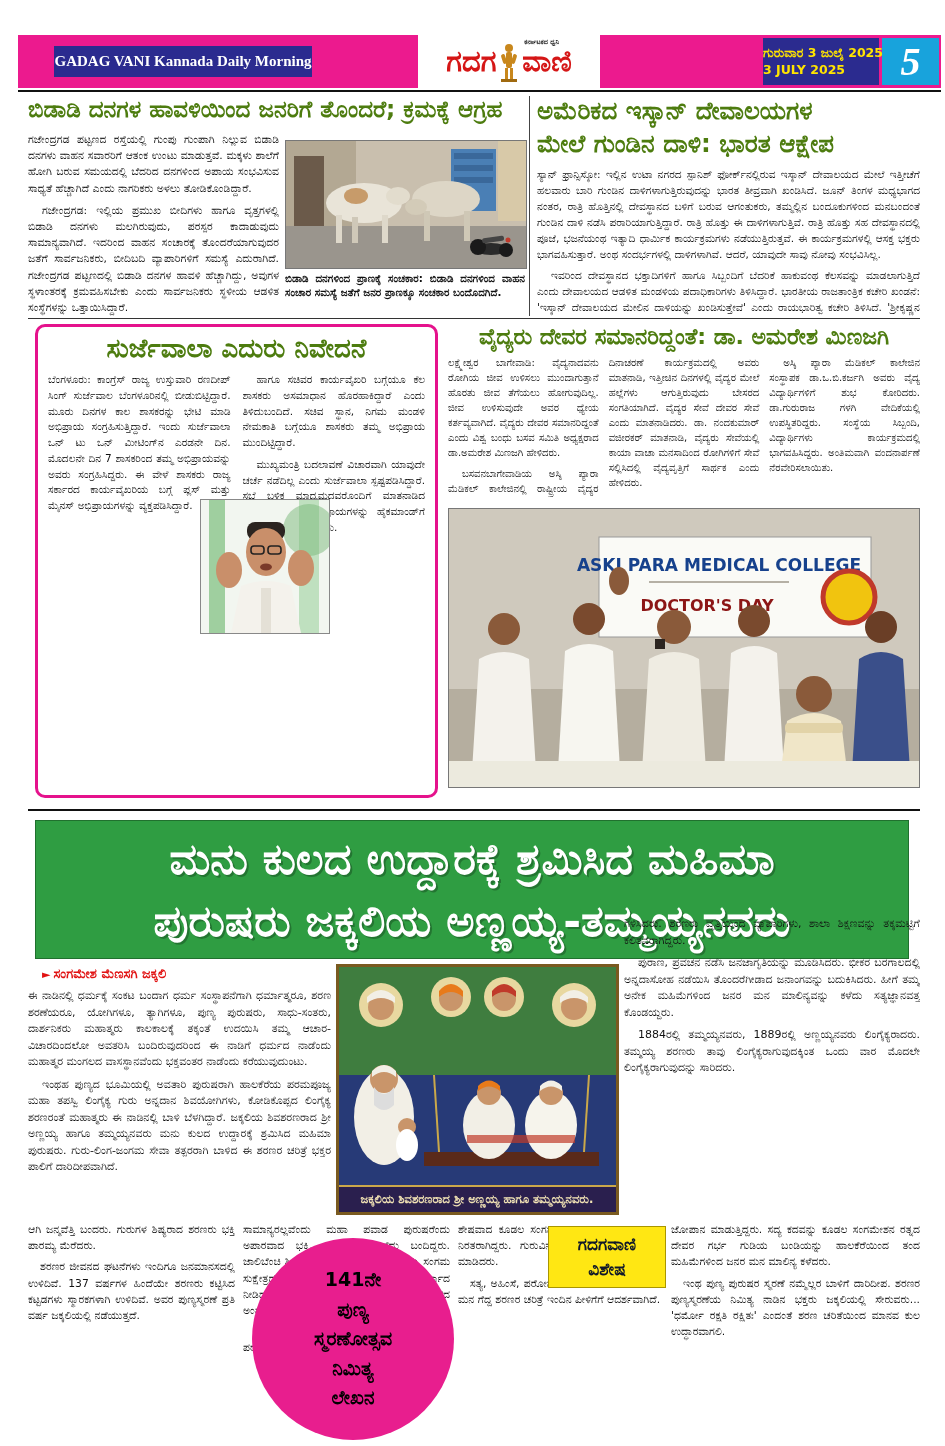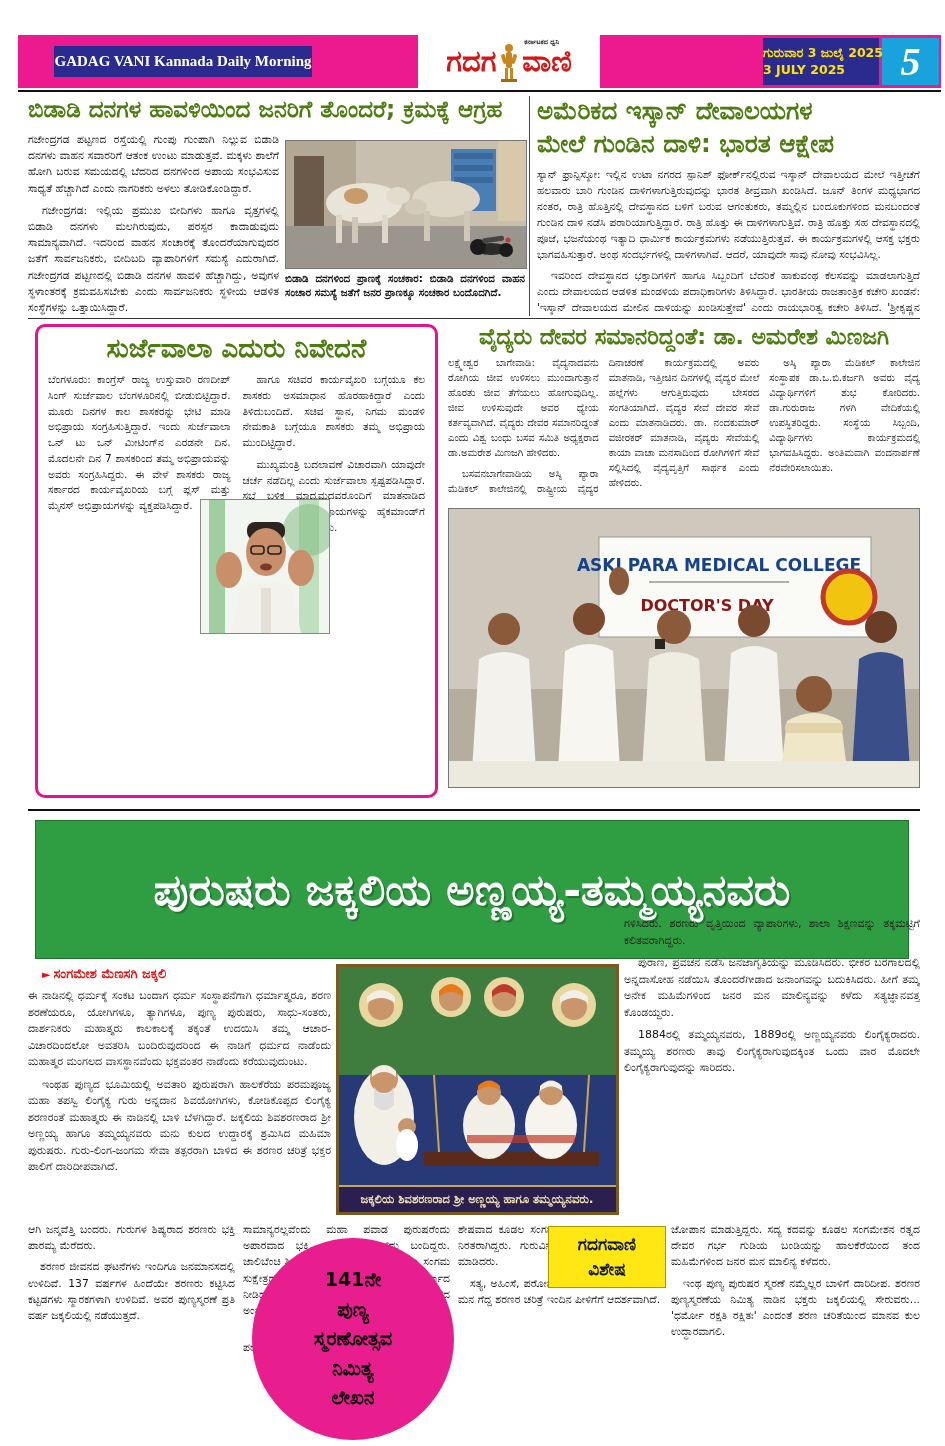--- a/index.html
+++ b/index.html
@@ -232,20 +232,21 @@
         <path d="M330 278 L338 212 Q365 196 392 212 L400 278 Z" fill="#f0e6c8"></path>
         <rect x="336" y="214" width="58" height="10" rx="4" fill="#e2d3a8"></rect>
       </g>
       <rect y="252" width="470" height="26" fill="#eceade"></rect>
     </svg>
   </article>
 
   <div class="abs hrule-2 abs" style="position: absolute; left: 28px; top: 809px; width: 892px; height: 2px; background: rgb(17, 17, 17);"></div>
 
   <div class="abs green-banner">
+    <div>ಮನು ಕುಲದ ಉದ್ದಾರಕ್ಕೆ ಶ್ರಮಿಸಿದ ಮಹಿಮಾ</div>
     <div>ಪುರುಷರು ಜಕ್ಕಲಿಯ ಅಣ್ಣಯ್ಯ-ತಮ್ಮಯ್ಯನವರು</div>
   </div>
 
   <div class="abs byline">
     <span class="ic">►</span><span>ಸಂಗಮೇಶ ಮೆಣಸಗಿ ಜಕ್ಕಲಿ</span>
   </div>
 
   <div class="abs kn-body feat-left">
     <p>ಈ ನಾಡಿನಲ್ಲಿ ಧರ್ಮಕ್ಕೆ ಸಂಕಟ ಬಂದಾಗ ಧರ್ಮ ಸಂಸ್ಥಾಪನೆಗಾಗಿ ಧರ್ಮಾತ್ಮರೂ, ಶರಣ ಶರಣೆಯರೂ, ಯೋಗಿಗಳೂ, ತ್ಯಾಗಿಗಳೂ, ಪುಣ್ಯ ಪುರುಷರು, ಸಾಧು-ಸಂತರು, ದಾರ್ಶನಿಕರು ಮಹಾತ್ಮರು ಕಾಲಕಾಲಕ್ಕೆ ತಕ್ಕಂತೆ ಉದಯಿಸಿ ತಮ್ಮ ಆಚಾರ-ವಿಚಾರದಿಂದಲೋ ಅವತರಿಸಿ ಬಂದಿರುವುದರಿಂದ ಈ ನಾಡಿಗೆ ಧರ್ಮದ ನಾಡೆಂದು ಮಹಾತ್ಮರ ಮಂಗಲದ ವಾಸಸ್ಥಾನವೆಂದು ಭಕ್ತವಂತರ ನಾಡೆಂದು ಕರೆಯುವುದುಂಟು.</p>
     <p>ಇಂಥಹ ಪುಣ್ಯದ ಭೂಮಿಯಲ್ಲಿ ಅವತಾರಿ ಪುರುಷರಾಗಿ ಹಾಲಕೆರೆಯ ಪರಮಪೂಜ್ಯ ಮಹಾ ತಪಸ್ವಿ ಲಿಂಗೈಕ್ಯ ಗುರು ಅನ್ನದಾನ ಶಿವಯೋಗಿಗಳು, ಕೋಡಿಕೊಪ್ಪದ ಲಿಂಗೈಕ್ಯ ಶರಣರಂತೆ ಮಹಾತ್ಮರು ಈ ನಾಡಿನಲ್ಲಿ ಬಾಳಿ ಬೆಳಗಿದ್ದಾರೆ. ಜಕ್ಕಲಿಯ ಶಿವಶರಣರಾದ ಶ್ರೀ ಅಣ್ಣಯ್ಯ ಹಾಗೂ ತಮ್ಮಯ್ಯನವರು ಮನು ಕುಲದ ಉದ್ದಾರಕ್ಕೆ ಶ್ರಮಿಸಿದ ಮಹಿಮಾ ಪುರುಷರು. ಗುರು-ಲಿಂಗ-ಜಂಗಮ ಸೇವಾ ತತ್ಪರರಾಗಿ ಬಾಳಿದ ಈ ಶರಣರ ಚರಿತ್ರೆ ಭಕ್ತರ ಪಾಲಿಗೆ ದಾರಿದೀಪವಾಗಿದೆ.</p>

